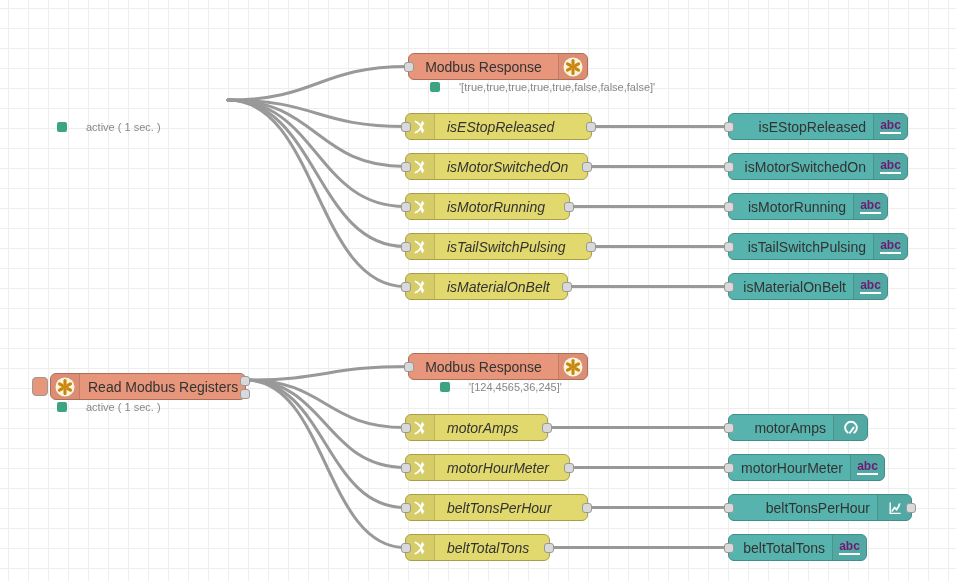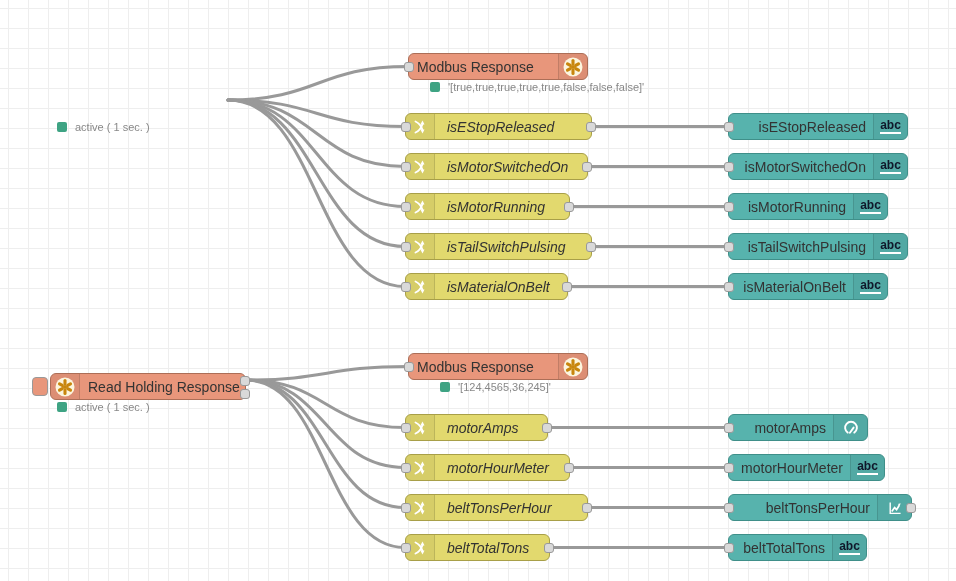--- a/index.html
+++ b/index.html
@@ -27,47 +27,47 @@
 
   .icon-area {
     width:28px; display:flex; align-items:center; justify-content:center;
     background:rgba(0,0,0,0.05); flex:0 0 auto;
   }
   .icon-area.left  { border-right:1px solid rgba(0,0,0,0.12); border-radius:5px 0 0 5px; }
   .icon-area.right { border-left:1px solid rgba(0,0,0,0.12);  border-radius:0 5px 5px 0; }
   .teal .icon-area { width:33px; }
 
   .label { flex:1; align-self:center; white-space:nowrap; overflow:hidden; padding:0 8px; }
-  .label.center { text-align:left; }
+  .label.center { text-align:center; }
   .label.left   { text-align:left; padding-left:12px; }
   .label.right  { text-align:right; padding-right:7px; }
   .yellow .label { font-style:italic; }
 
   .port {
     position:absolute; width:10px; height:10px; box-sizing:border-box;
     background:#d9d9d9; border:1px solid #999; border-radius:3px; z-index:3;
   }
   .port.in  { left:-5px; top:calc(50% - 5px); }
   .port.out { right:-5px; }
   .port.out.mid { top:calc(50% - 5px); }
 
   .node-button {
     position:absolute; left:-19px; top:3px; width:16px; height:19px;
     box-sizing:border-box; border:1px solid #999; border-radius:4px;
     background:#E8967B; z-index:2;
   }
 
   .status {
-    position:absolute; z-index:2; display:flex; align-items:center; gap:8px;
+    position:absolute; z-index:2; display:flex; align-items:center; gap:19px;
     font-size:11px; color:#888; white-space:nowrap;
   }
   .status-dot { width:10px; height:10px; border-radius:2px; background:#3EA383; flex:0 0 auto; }
 
   .abc {
-    color:#0f172a; font-weight:bold; font-size:12px; line-height:1;
+    color:#701a75; font-weight:bold; font-size:12px; line-height:1;
     border-bottom:2px solid #fff; padding-bottom:1px;
   }
 </style>
 </head>
 <body>
 
 <svg width="0" height="0" style="position:absolute">
   <defs>
     <g id="flower">
       <circle cx="10" cy="10" r="9.5" fill="#FCF5DE"></circle>
@@ -230,21 +230,21 @@
       </div>
   </div>
 
   <div class="node salmon" style="left:50px;top:373px;width:196px">
     <div class="node-button"></div>
     <div class="icon-area left">
       <svg width="20" height="20" viewBox="0 0 20 20">
           <use href="#flower"></use>
         </svg>
     </div>
-    <span class="label center">Read Holding Response</span>
+    <span class="label center">Read Modbus Registers</span>
     <div class="port out" style="top:2px"></div>
     <div class="port out" style="top:15px"></div>
   </div>
   <div class="status" style="left:57px;top:401px">
     <span class="status-dot"></span>
     <span>active ( 1 sec. )</span>
   </div>
 
   <div class="node salmon" style="left:408px;top:353px;width:180px">
     <div class="port in"></div>

